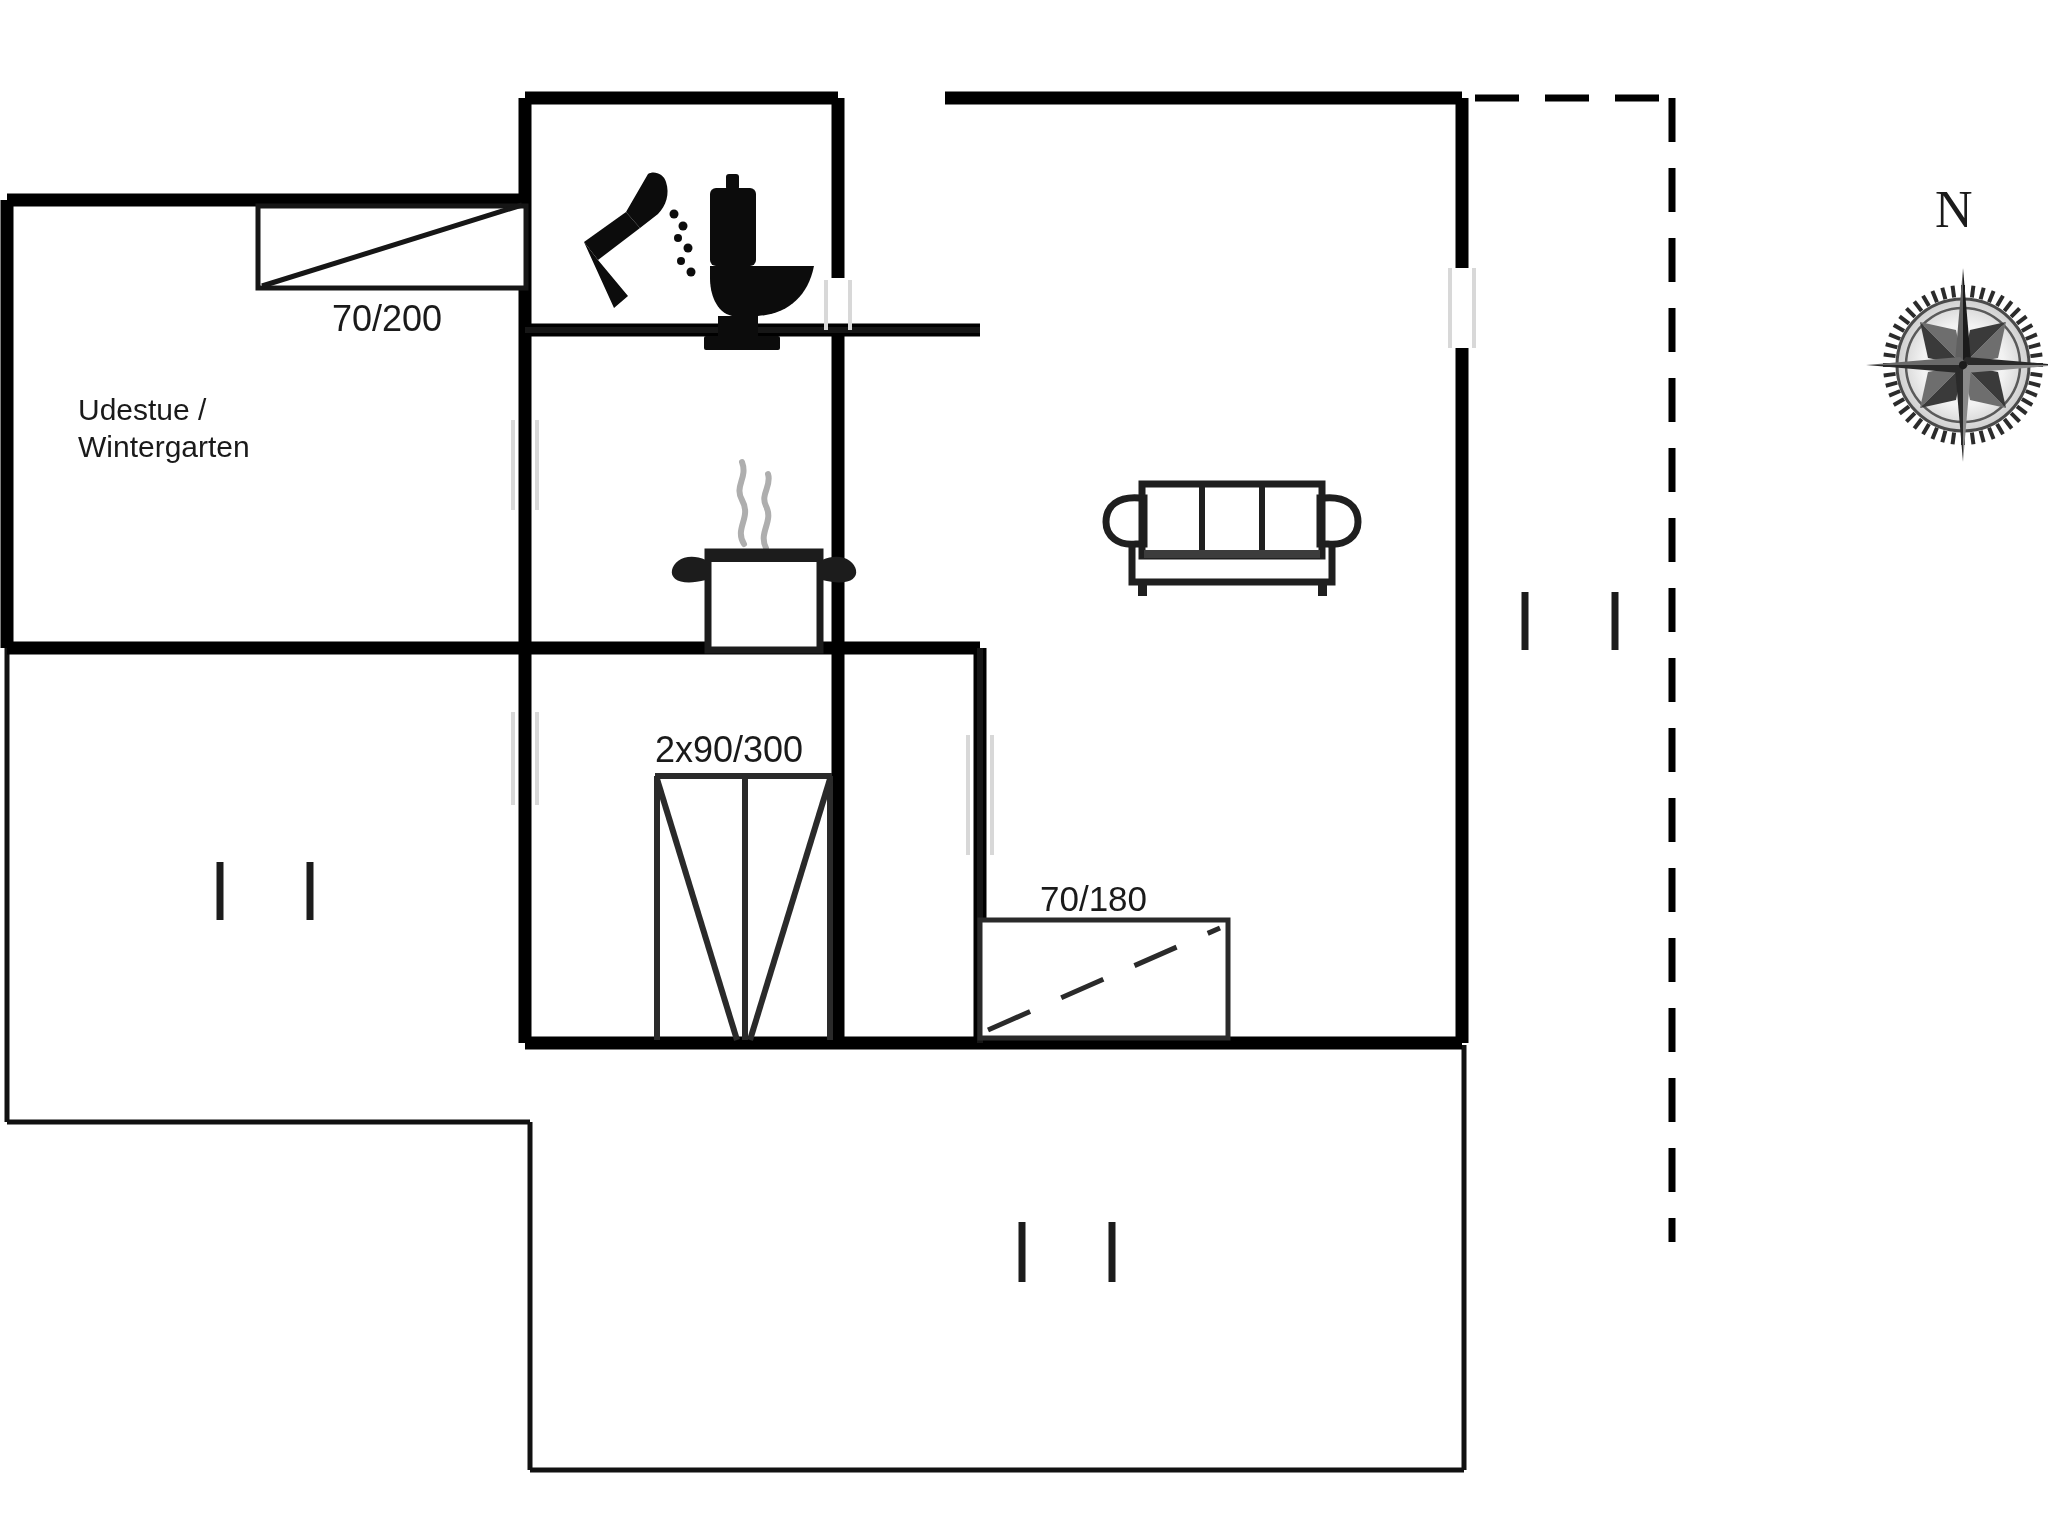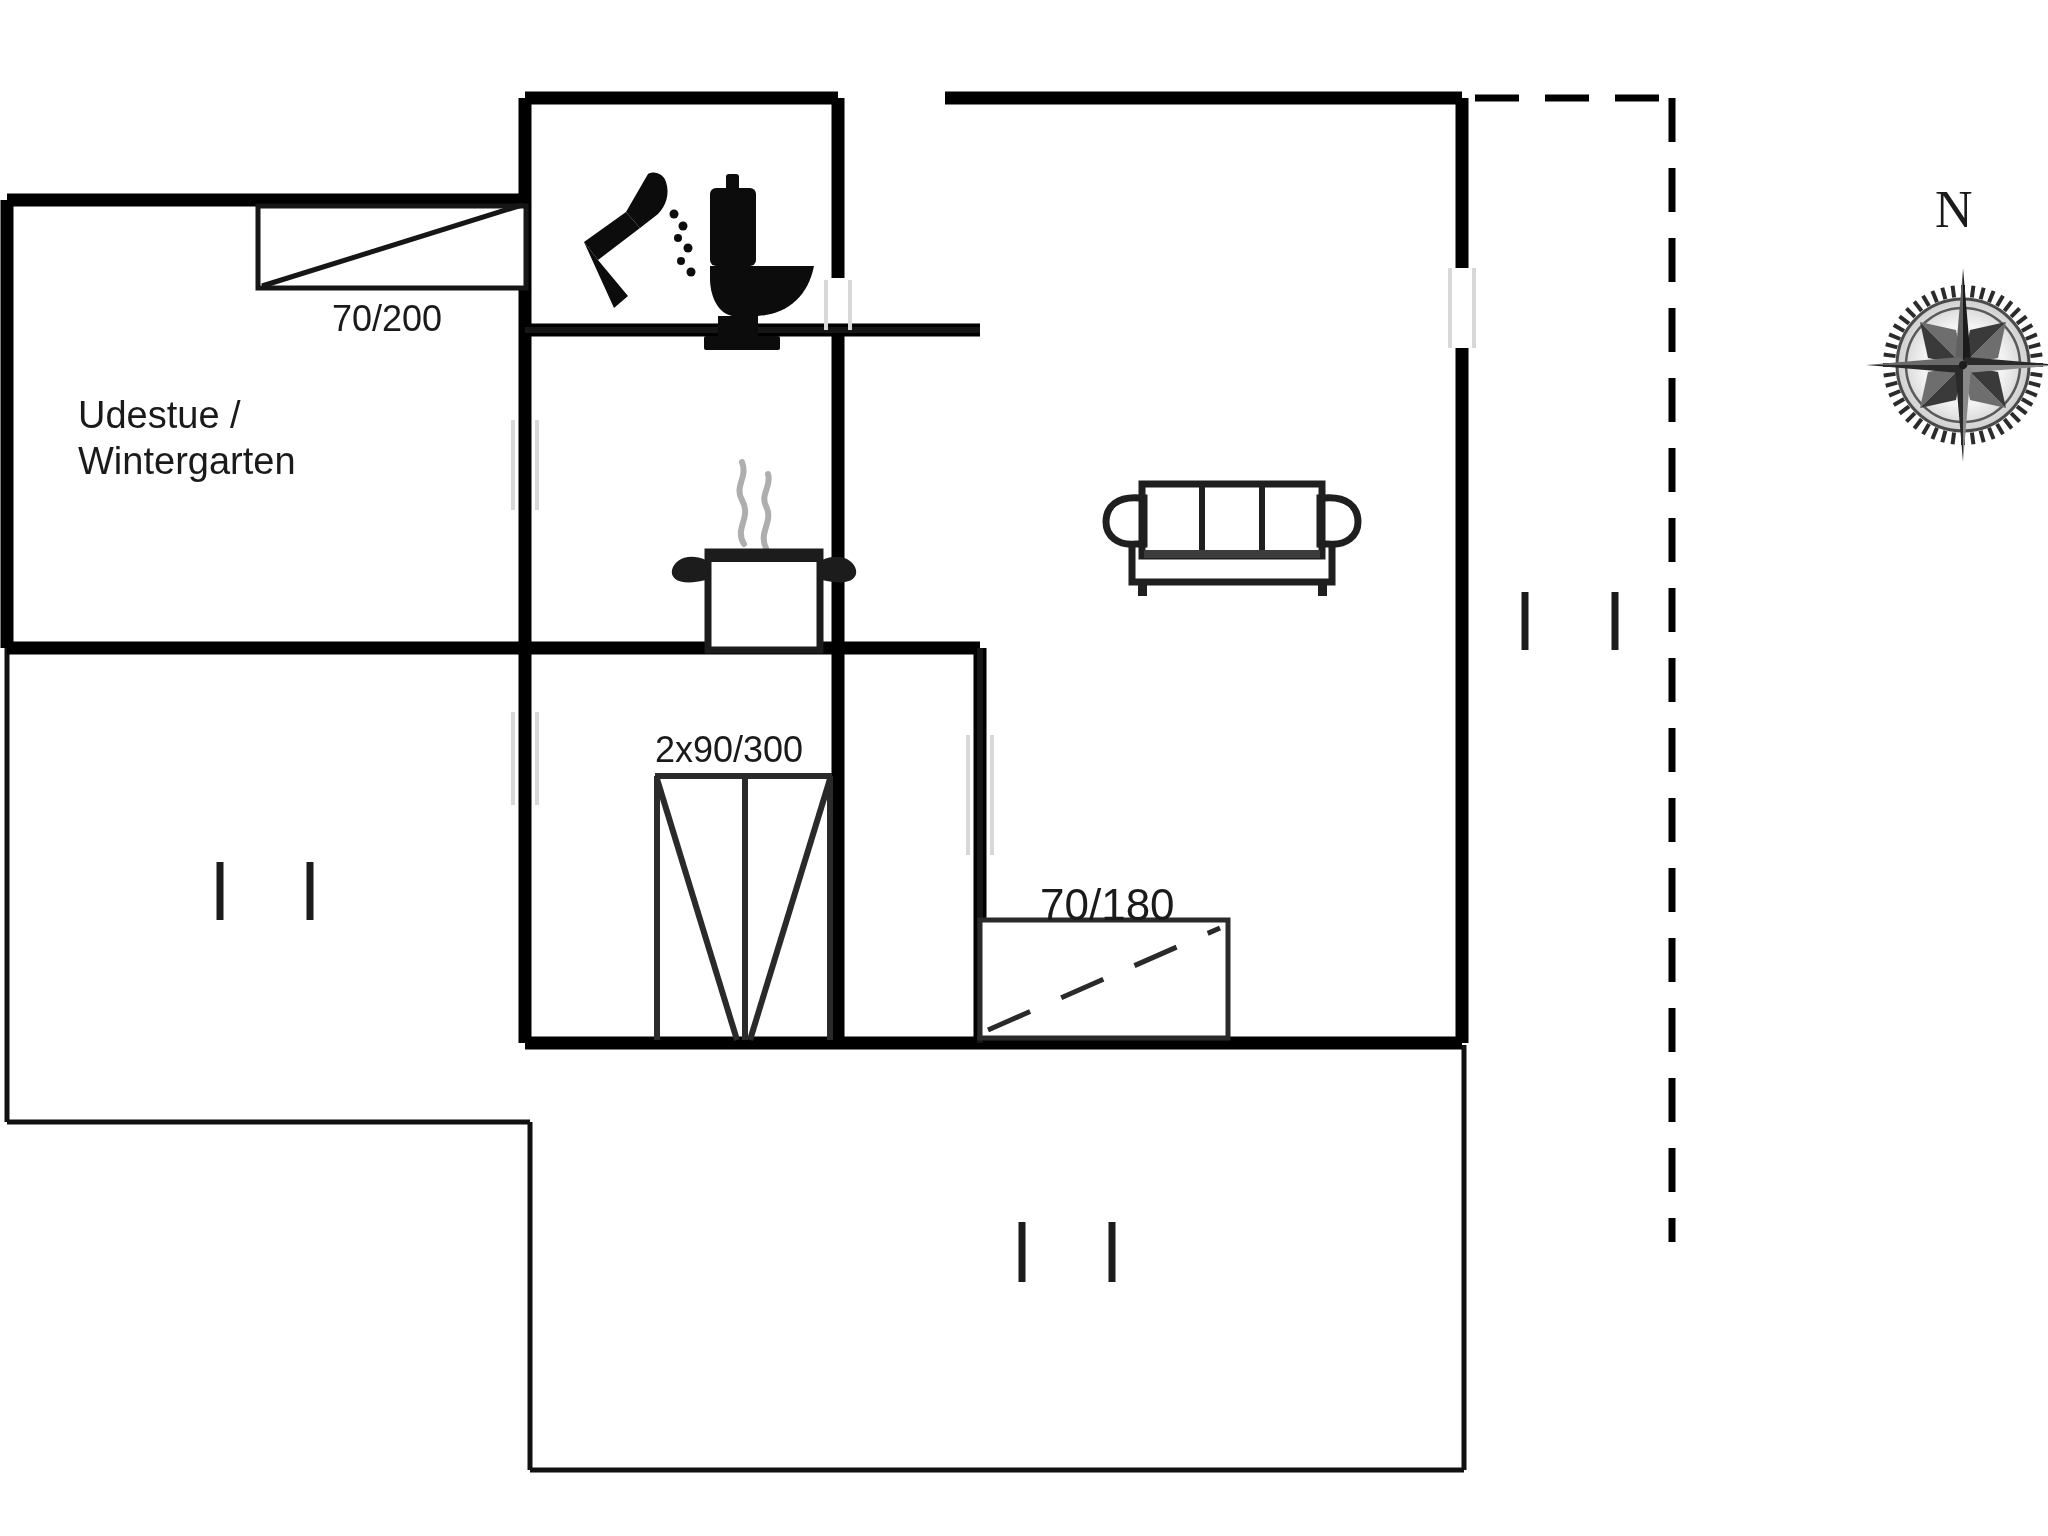--- a/index.html
+++ b/index.html
@@ -31,37 +31,37 @@
   .plan-label {
     position: absolute;
     font-family: "Liberation Sans", sans-serif;
     color: #1a1a1a;
     white-space: pre;
     line-height: 1.22;
   }
   #room-label-udestue {
     left: 78px;
     top: 392px;
-    font-size: 38px;
+    font-size: 30px;
   }
   #dim-label-70-200 {
     left: 332px;
     top: 297px;
     font-size: 36px;
     text-align: center;
   }
   #dim-label-2x90-200 {
     left: 655px;
     top: 728px;
     font-size: 36px;
   }
   #dim-label-70-180 {
     left: 1040px;
     top: 878px;
-    font-size: 44px;
+    font-size: 35px;
   }
   #compass-letter-n {
     left: 1935px;
     top: 178px;
     font-family: "Liberation Serif", serif;
     font-size: 52px;
     color: #1b1b1b;
   }
   #compass-rose-wrap {
     position: absolute;

